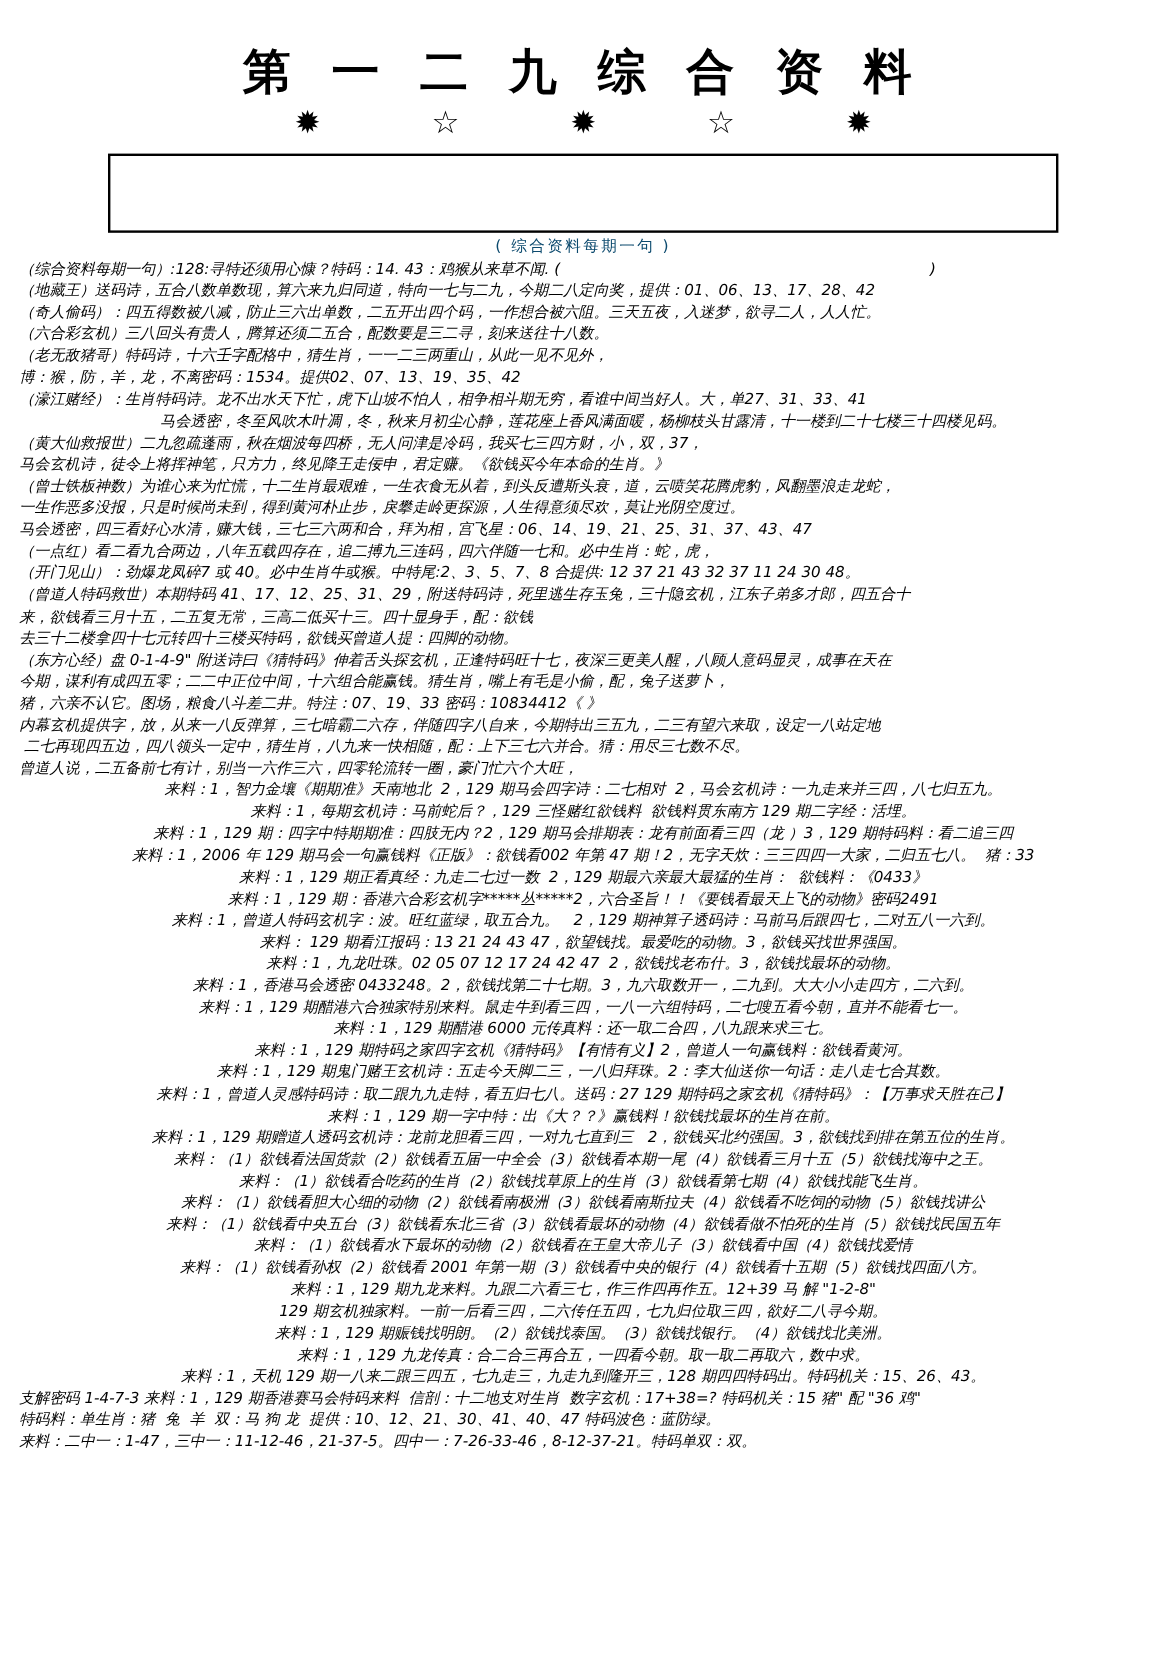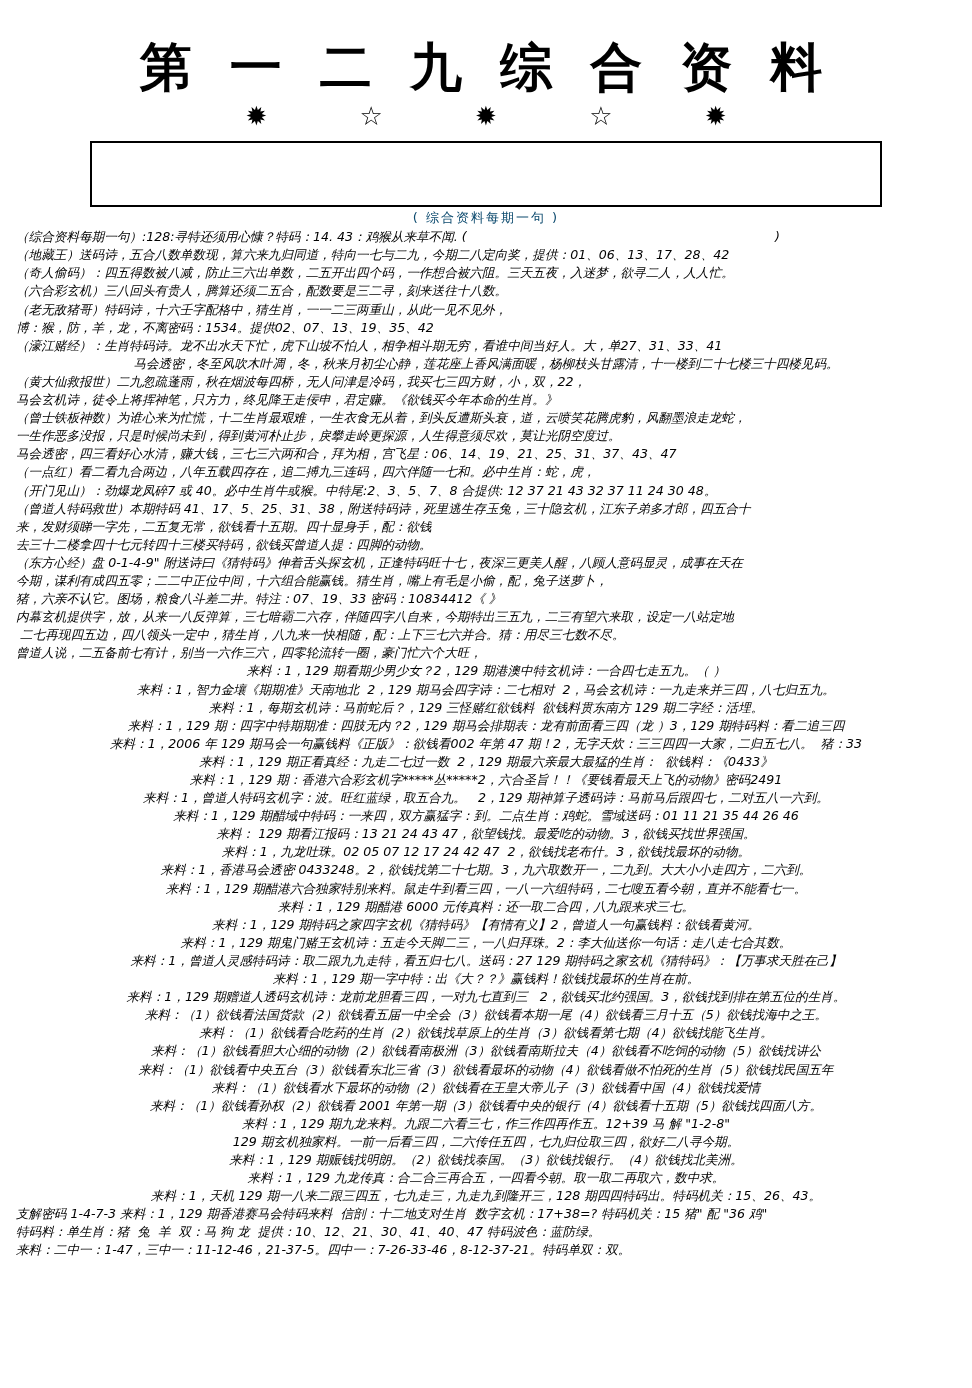--- a/index.html
+++ b/index.html
@@ -16,21 +16,21 @@
     overflow: hidden;
   }
   .page {
     width: 972px;
     height: 1388px;
     position: relative;
   }
   .title {
     text-align: center;
     font-family: "DejaVu Serif", serif;
-    font-size: 52px;
+    font-size: 40px;
     font-weight: bold;
     letter-spacing: 10px;
     padding-top: 38px;
     line-height: 1.1;
   }
   .stars {
     text-align: center;
     font-size: 26px;
     letter-spacing: 42px;
     padding-top: 6px;
@@ -92,45 +92,43 @@
 
   <div class="content">
     <p>（综合资料每期一句）:128:寻特还须用心慷？特码：14. 43：鸡猴从来草不闻. (                                                                             )</p>
     <p>（地藏王）送码诗，五合八数单数现，算六来九归同道，特向一七与二九，今期二八定向奖，提供：01、06、13、17、28、42</p>
     <p>（奇人偷码）：四五得数被八减，防止三六出单数，二五开出四个码，一作想合被六阻。三天五夜，入迷梦，欲寻二人，人人忙。</p>
     <p>（六合彩玄机）三八回头有贵人，腾算还须二五合，配数要是三二寻，刻来送往十八数。</p>
     <p>（老无敌猪哥）特码诗，十六壬字配格中，猜生肖，一一二三两重山，从此一见不见外，</p>
     <p>博：猴，防，羊，龙，不离密码：1534。提供02、07、13、19、35、42</p>
     <p class="row-rel">（濠江赌经）：生肖特码诗。龙不出水天下忙，虎下山坡不怕人，相争相斗期无穷，看谁中间当好人。大，单27、31、33、41</p>
     <p class="ind3">马会透密，冬至风吹木叶凋，冬，秋来月初尘心静，莲花座上香风满面暖，杨柳枝头甘露清，十一楼到二十七楼三十四楼见码。</p>
-    <p>（黄大仙救报世）二九忽疏蓬雨，秋在烟波每四桥，无人问津是冷码，我买七三四方财，小，双，22，</p>
+    <p>（黄大仙救报世）二九忽疏蓬雨，秋在烟波每四桥，无人问津是冷码，我买七三四方财，小，双，37，</p>
     <p>马会玄机诗，徒令上将挥神笔，只方力，终见降王走佞申，君定赚。《欲钱买今年本命的生肖。》</p>
     <p>（曾士铁板神数）为谁心来为忙慌，十二生肖最艰难，一生衣食无从着，到头反遭斯头衰，道，云喷笑花腾虎豹，风翻墨浪走龙蛇，</p>
     <p>一生作恶多没报，只是时候尚未到，得到黄河朴止步，戾攀走岭更探源，人生得意须尽欢，莫让光阴空度过。</p>
     <p>马会透密，四三看好心水清，赚大钱，三七三六两和合，拜为相，宫飞星：06、14、19、21、25、31、37、43、47</p>
     <p>（一点红）看二看九合两边，八年五载四存在，追二搏九三连码，四六伴随一七和。必中生肖：蛇，虎，</p>
     <p>（开门见山）：劲爆龙凤碎7 或 40。必中生肖牛或猴。中特尾:2、3、5、7、8 合提供: 12 37 21 43 32 37 11 24 30 48。</p>
-    <p>（曾道人特码救世）本期特码 41、17、5、25、31、38，附送特码诗，死里逃生存玉兔，三十隐玄机，江东子弟多才郎，四五合十</p>
-    <p>来，发财须睇一字先，二五复无常，欲钱看十五期。四十显身手，配：欲钱</p>
+    <p>（曾道人特码救世）本期特码 41、17、12、25、31、29，附送特码诗，死里逃生存玉兔，三十隐玄机，江东子弟多才郎，四五合十</p>
+    <p>来，欲钱看三月十五，二五复无常，三高二低买十三。四十显身手，配：欲钱</p>
     <p>去三十二楼拿四十七元转四十三楼买特码，欲钱买曾道人提：四脚的动物。</p>
     <p>（东方心经）盘 0-1-4-9" 附送诗曰《猜特码》伸着舌头探玄机，正逢特码旺十七，夜深三更美人醒，八顾人意码显灵，成事在天在</p>
     <p>今期，谋利有成四五零；二二中正位中间，十六组合能赢钱。猜生肖，嘴上有毛是小偷，配，兔子送萝卜，</p>
     <p>猪，六亲不认它。图场，粮食八斗差二井。特注：07、19、33 密码：10834412《 》</p>
     <p>内幕玄机提供字，放，从来一八反弹算，三七暗霸二六存，伴随四字八自来，今期特出三五九，二三有望六来取，设定一八站定地</p>
     <p> 二七再现四五边，四八领头一定中，猜生肖，八九来一快相随，配：上下三七六并合。猜：用尽三七数不尽。</p>
     <p>曾道人说，二五备前七有计，别当一六作三六，四零轮流转一圈，豪门忙六个大旺，</p>
-    <p class="ind3">来料：1，129 期看期少男少女？2，129 期港澳中特玄机诗：一合四七走五九。（ ）</p>
     <p class="ind3">来料：1，智力金壤《期期准》天南地北  2，129 期马会四字诗：二七相对  2，马会玄机诗：一九走来并三四，八七归五九。</p>
     <p class="ind3">来料：1，每期玄机诗：马前蛇后？，129 三怪赌红欲钱料  欲钱料贯东南方 129 期二字经：活埋。</p>
     <p class="ind3">来料：1，129 期：四字中特期期准：四肢无内？2，129 期马会排期表：龙有前面看三四（龙 ）3，129 期特码料：看二追三四</p>
     <p class="ind3">来料：1，2006 年 129 期马会一句赢钱料《正版》：欲钱看002 年第 47 期！2，无字天炊：三三四四一大家，二归五七八。  猪：33</p>
     <p class="ind3">来料：1，129 期正看真经：九走二七过一数  2，129 期最六亲最大最猛的生肖：  欲钱料：《0433》</p>
     <p class="ind3">来料：1，129 期：香港六合彩玄机字*****丛*****2，六合圣旨！！《要钱看最天上飞的动物》密码2491</p>
     <p class="ind3">来料：1，曾道人特码玄机字：波。旺红蓝绿，取五合九。   2，129 期神算子透码诗：马前马后跟四七，二对五八一六到。</p>
-    <p class="ind3">来料：1，129 期醋域中特码：一来四，双方赢猛字：到。二点生肖：鸡蛇。雪域送码：01 11 21 35 44 26 46</p>
     <p class="ind3">来料： 129 期看江报码：13 21 24 43 47，欲望钱找。最爱吃的动物。3，欲钱买找世界强国。</p>
     <p class="ind3">来料：1，九龙吐珠。02 05 07 12 17 24 42 47  2，欲钱找老布什。3，欲钱找最坏的动物。</p>
     <p class="ind3">来料：1，香港马会透密 0433248。2，欲钱找第二十七期。3，九六取数开一，二九到。大大小小走四方，二六到。</p>
     <p class="ind3">来料：1，129 期醋港六合独家特别来料。鼠走牛到看三四，一八一六组特码，二七嗖五看今朝，直并不能看七一。</p>
     <p class="ind3">来料：1，129 期醋港 6000 元传真料：还一取二合四，八九跟来求三七。</p>
     <p class="ind3">来料：1，129 期特码之家四字玄机《猜特码》【有情有义】2，曾道人一句赢钱料：欲钱看黄河。</p>
     <p class="ind3">来料：1，129 期鬼门赌王玄机诗：五走今天脚二三，一八归拜珠。2：李大仙送你一句话：走八走七合其数。</p>
     <p class="ind3">来料：1，曾道人灵感特码诗：取二跟九九走特，看五归七八。送码：27 129 期特码之家玄机《猜特码》：【万事求天胜在己】</p>
     <p class="ind3">来料：1，129 期一字中特：出《大？？》赢钱料！欲钱找最坏的生肖在前。</p>
     <p class="ind3">来料：1，129 期赠道人透码玄机诗：龙前龙胆看三四，一对九七直到三   2，欲钱买北约强国。3，欲钱找到排在第五位的生肖。</p>

